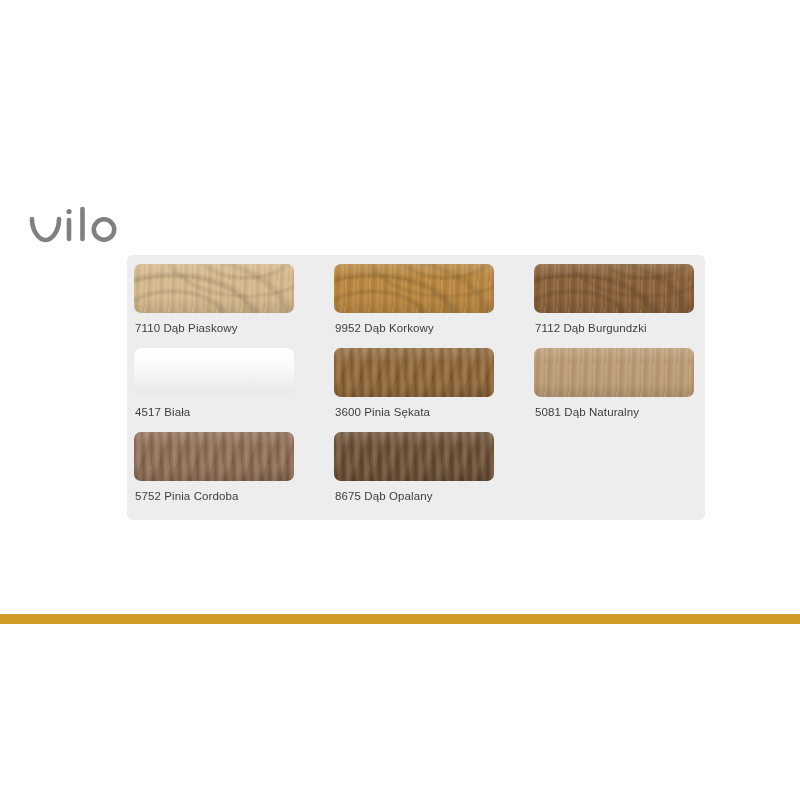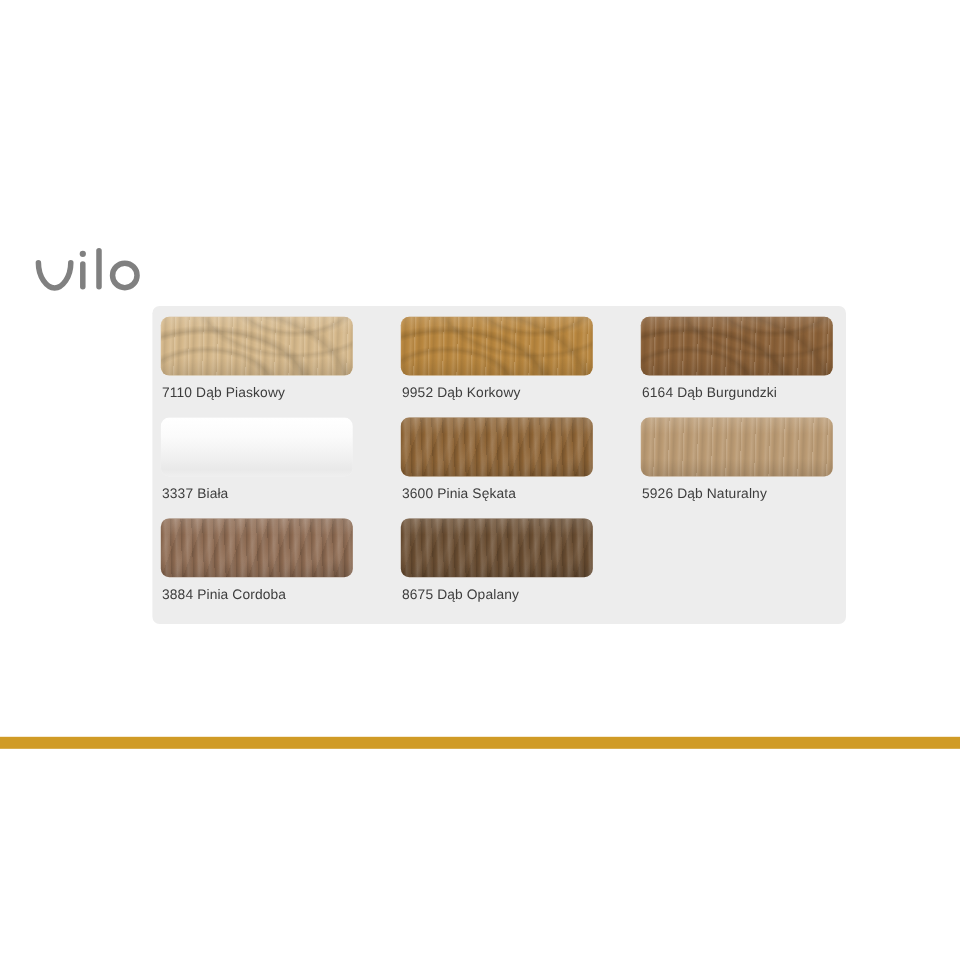--- a/index.html
+++ b/index.html
@@ -192,52 +192,52 @@
       </div>
       <span class="swatch-label">9952 Dąb Korkowy</span>
     </div>
 
     <div class="swatch-cell">
       <div class="swatch-chip" style="background-color:#8b6138">
         <span class="grain fine"></span>
         <span class="grain arc"></span>
         <span class="grain shade"></span>
       </div>
-      <span class="swatch-label">6164 Dąb Burgundzki</span>
+      <span class="swatch-label">7112 Dąb Burgundzki</span>
     </div>
 
     <div class="swatch-cell">
       <div class="swatch-chip" style="background-color:#f2f2f2">
         <span class="grain plain-white"></span>
       </div>
-      <span class="swatch-label">3337 Biała</span>
+      <span class="swatch-label">4517 Biała</span>
     </div>
 
     <div class="swatch-cell">
       <div class="swatch-chip" style="background-color:#8e6435">
         <span class="grain rough"></span>
         <span class="grain shade"></span>
       </div>
       <span class="swatch-label">3600 Pinia Sękata</span>
     </div>
 
     <div class="swatch-cell">
       <div class="swatch-chip" style="background-color:#bb9b74">
         <span class="grain fine"></span>
         <span class="grain shade"></span>
       </div>
-      <span class="swatch-label">5926 Dąb Naturalny</span>
+      <span class="swatch-label">5081 Dąb Naturalny</span>
     </div>
 
     <div class="swatch-cell">
       <div class="swatch-chip" style="background-color:#8e6b52">
         <span class="grain rough"></span>
         <span class="grain shade"></span>
       </div>
-      <span class="swatch-label">3884 Pinia Cordoba</span>
+      <span class="swatch-label">5752 Pinia Cordoba</span>
     </div>
 
     <div class="swatch-cell">
       <div class="swatch-chip" style="background-color:#6b4e32">
         <span class="grain rough"></span>
         <span class="grain shade"></span>
       </div>
       <span class="swatch-label">8675 Dąb Opalany</span>
     </div>
 

